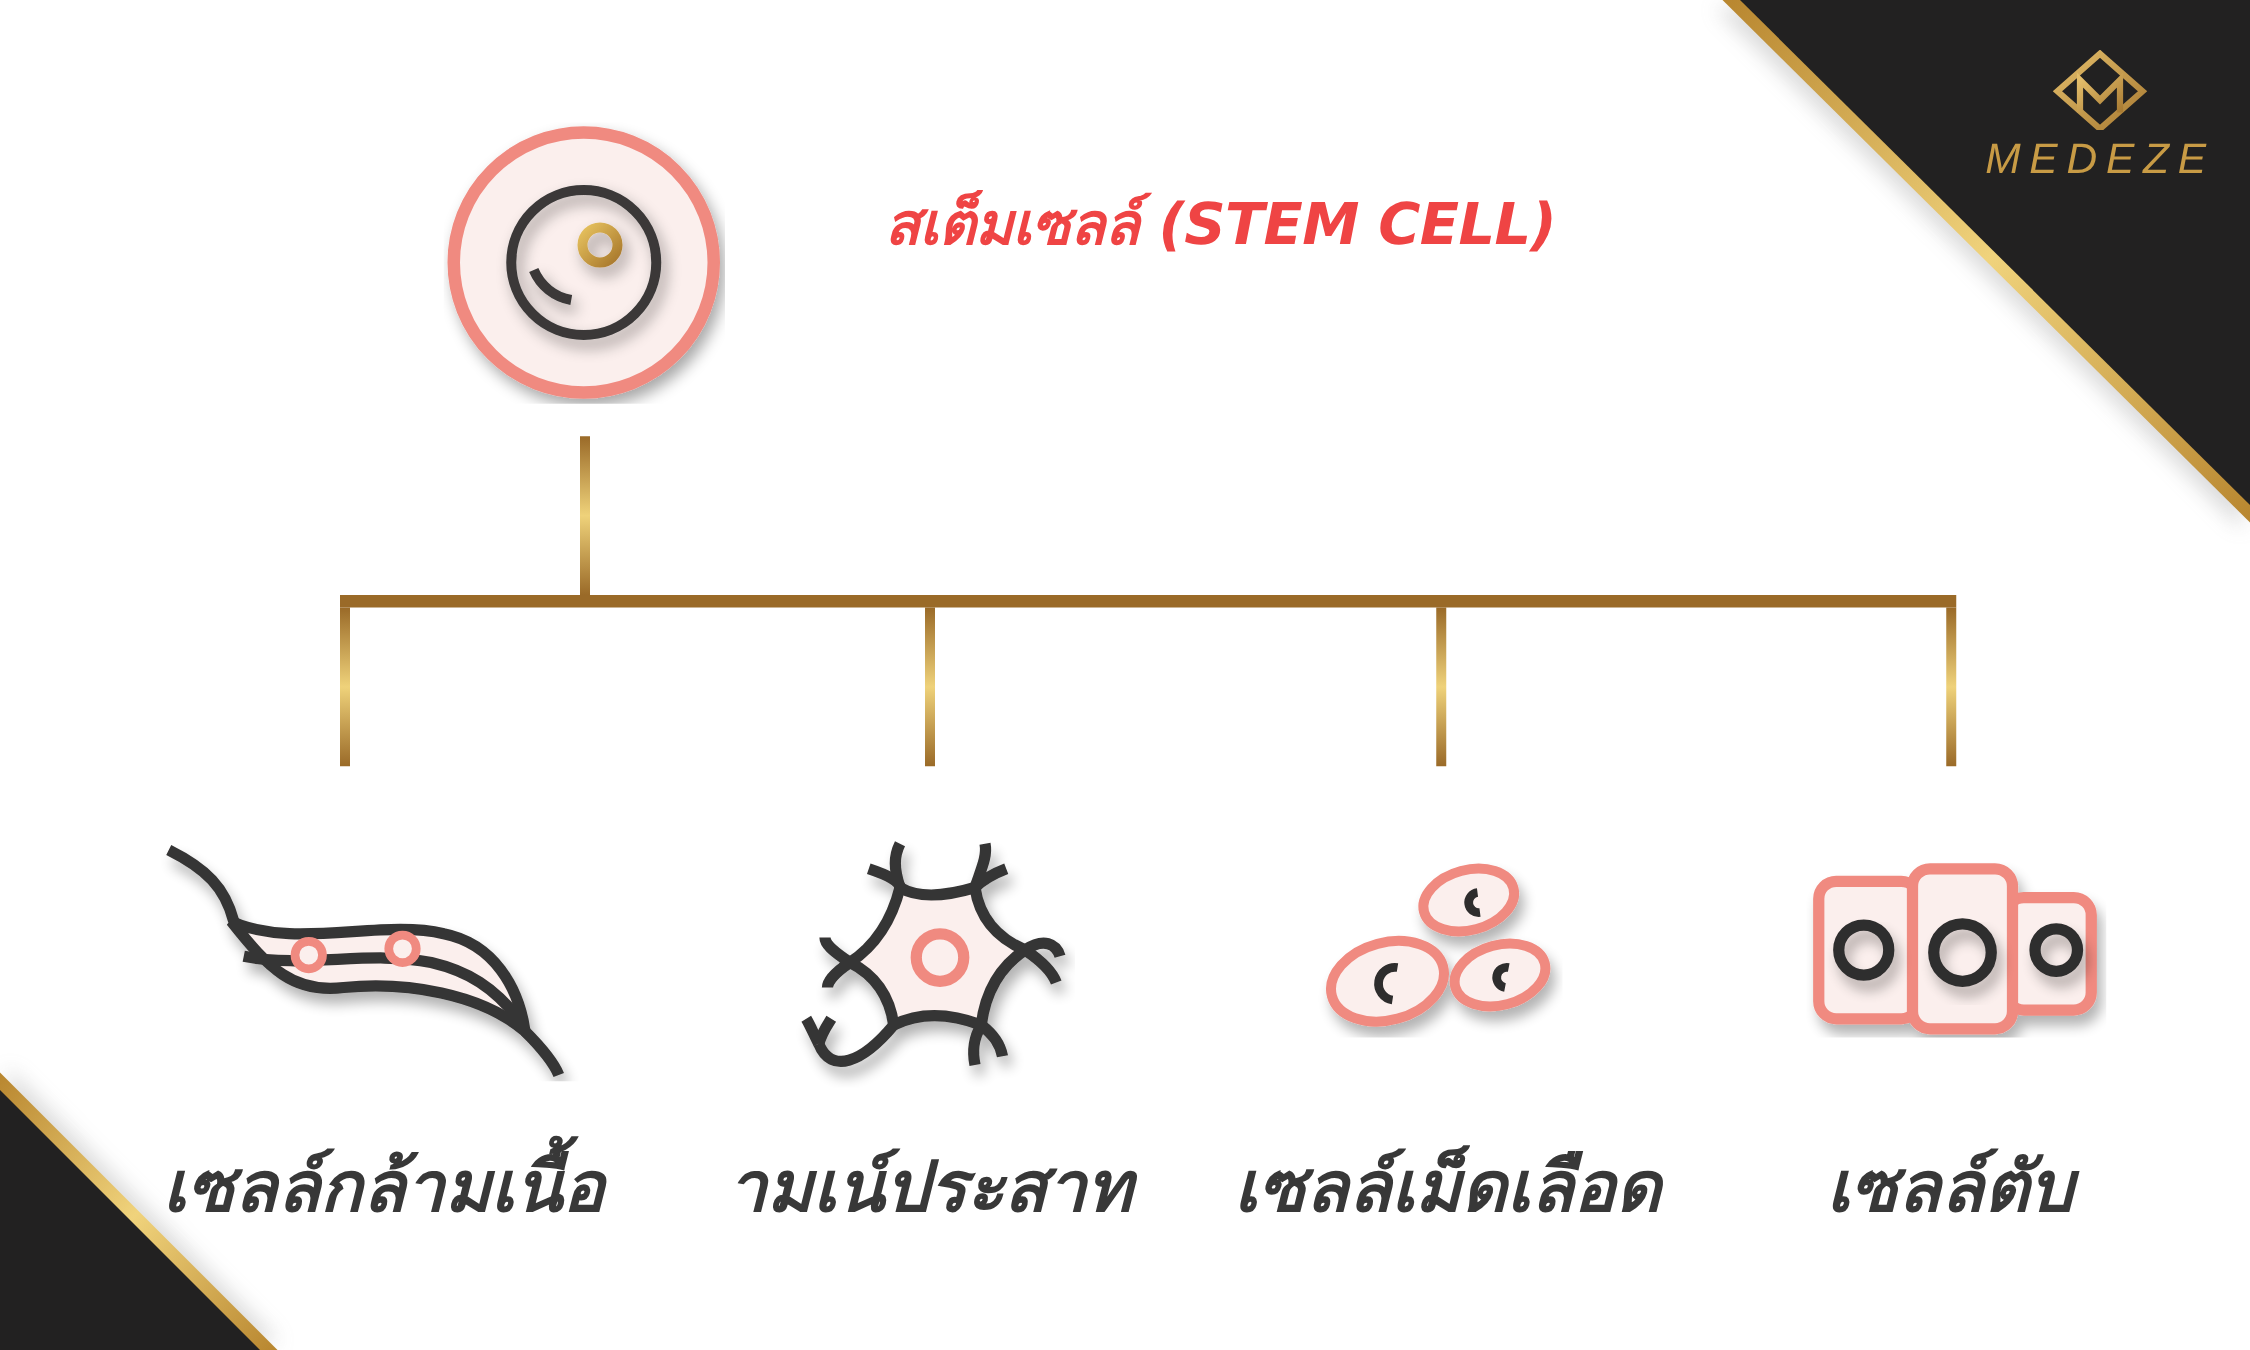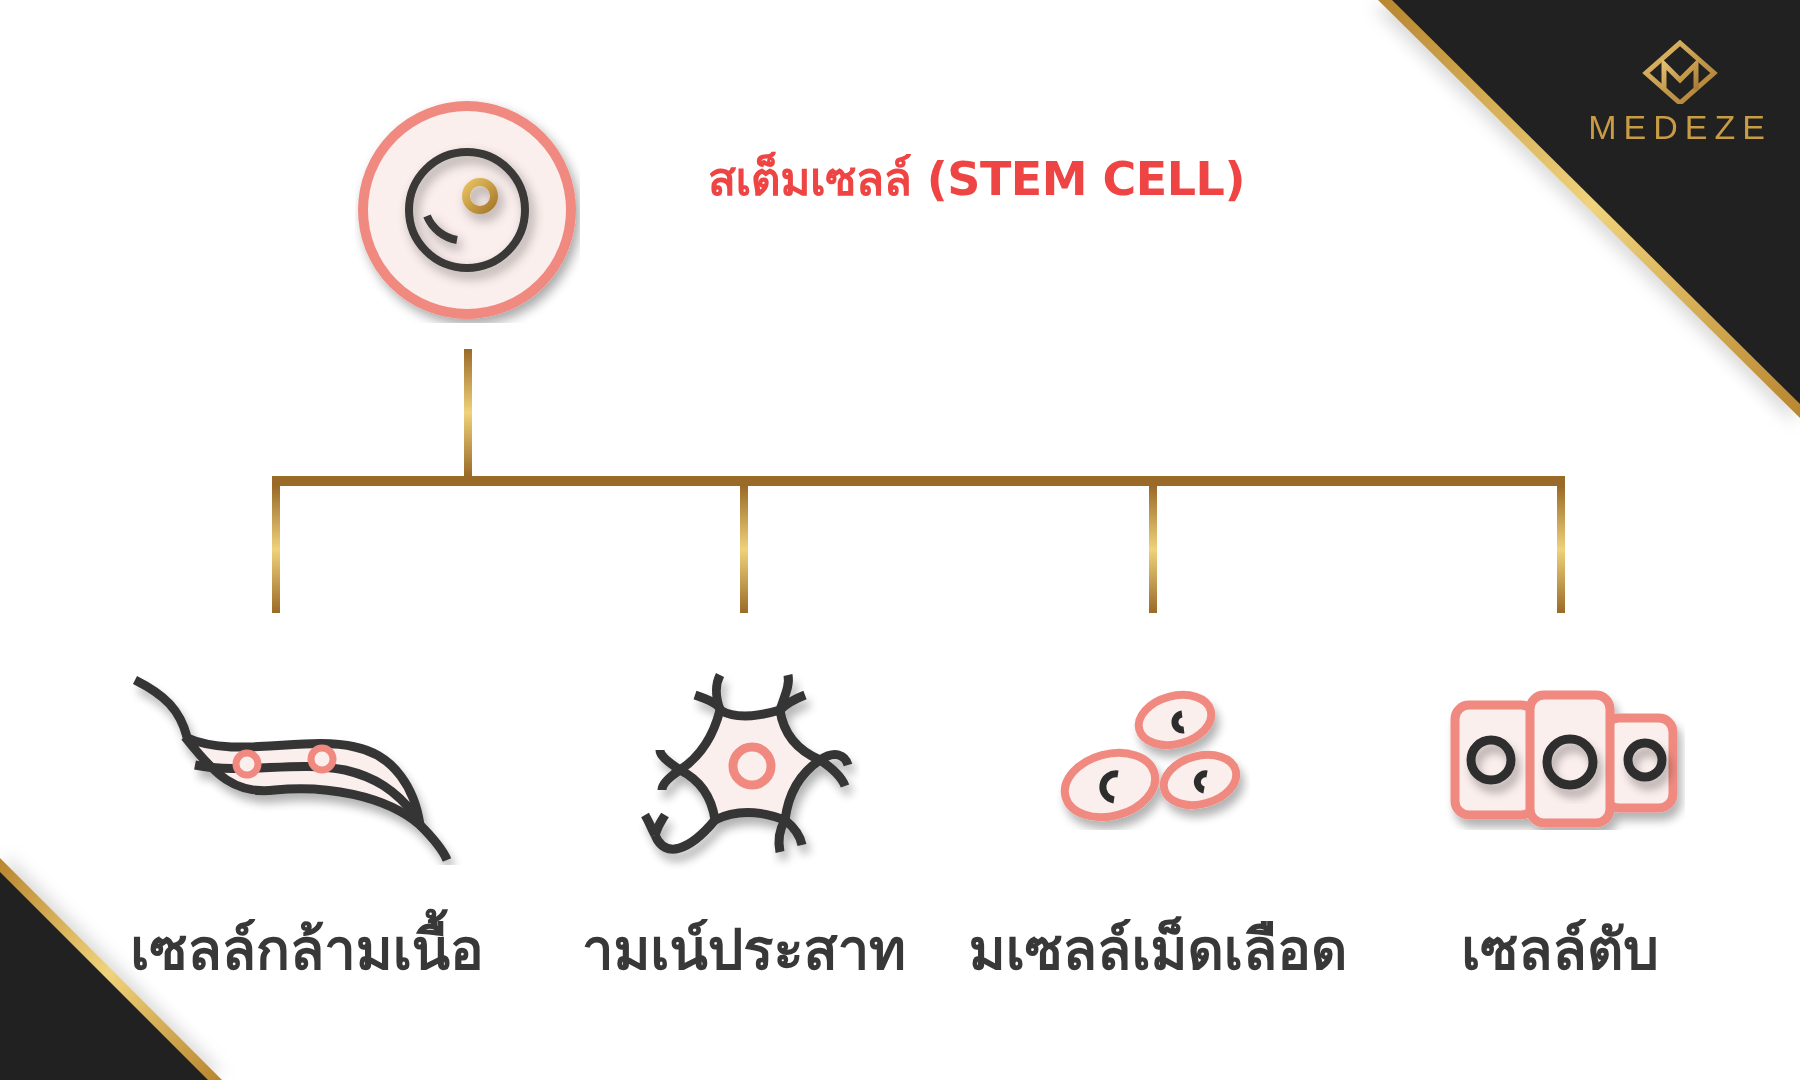--- a/index.html
+++ b/index.html
@@ -1,17 +1,17 @@
 <!DOCTYPE html>
 <html><head>
 <meta charset="utf-8">
 <style>
   html,body{margin:0;padding:0;}
   body{width:1800px;height:1080px;overflow:hidden;background:#ffffff;position:relative;font-family:"DejaVu Sans","Liberation Sans",sans-serif;}
-  .canvas{position:absolute;left:0;top:0;width:1800px;height:1080px;}
+  .canvas{position:absolute;left:0;top:0;width:1800px;height:1080px;font-style:italic;}
   .corner{position:absolute;left:0;top:0;width:1800px;height:1080px;pointer-events:none;}
   .logo{position:absolute;left:1575px;top:40px;width:210px;height:120px;text-align:center;}
   .logo-mark{display:block;margin:0 auto;}
   .logo-text{display:block;font-family:"Liberation Sans",sans-serif;font-size:34px;letter-spacing:7px;color:#c89b45;margin-top:4px;font-weight:normal;}
   .title{position:absolute;left:708px;top:142px;font-size:46px;font-weight:bold;color:#ef4444;white-space:nowrap;font-family:"DejaVu Sans",sans-serif;letter-spacing:-0.5px;}
   .desc{position:absolute;left:708px;top:242px;font-size:42px;color:#6b6b6b;line-height:58px;font-family:"DejaVu Sans",sans-serif;font-weight:300;}
   .desc div{white-space:nowrap;}
   .root-node{position:absolute;left:355px;top:98px;width:225px;height:225px;}
   .connector{position:absolute;left:0;top:0;width:1800px;height:1080px;pointer-events:none;}
   .child-label{position:absolute;top:905px;font-size:56px;font-weight:bold;color:#383838;white-space:nowrap;transform:translateX(-50%);font-family:"DejaVu Sans",sans-serif;}
@@ -166,16 +166,16 @@
     </g>
     <g filter="url(#shadow2)" fill="none" stroke="#2e2d2d" stroke-width="9">
       <circle cx="46" cy="70" r="20"></circle>
       <circle cx="125" cy="72" r="23"></circle>
       <circle cx="200" cy="70" r="17"></circle>
     </g>
   </svg>
 
   <div class="child-label" style="left:307px;">เซลล์กล้ามเนื้อ</div>
   <div class="child-label" style="left:744px;">ามเน์ประสาท</div>
-  <div class="child-label" style="left:1158px;">มเซลล์เม็ดเลือด</div>
+  <div class="child-label" style="left:1158px;">เซลล์เม็ดเลือด</div>
   <div class="child-label" style="left:1560px;">เซลล์ตับ</div>
 
 </div>
 
 </body></html>

